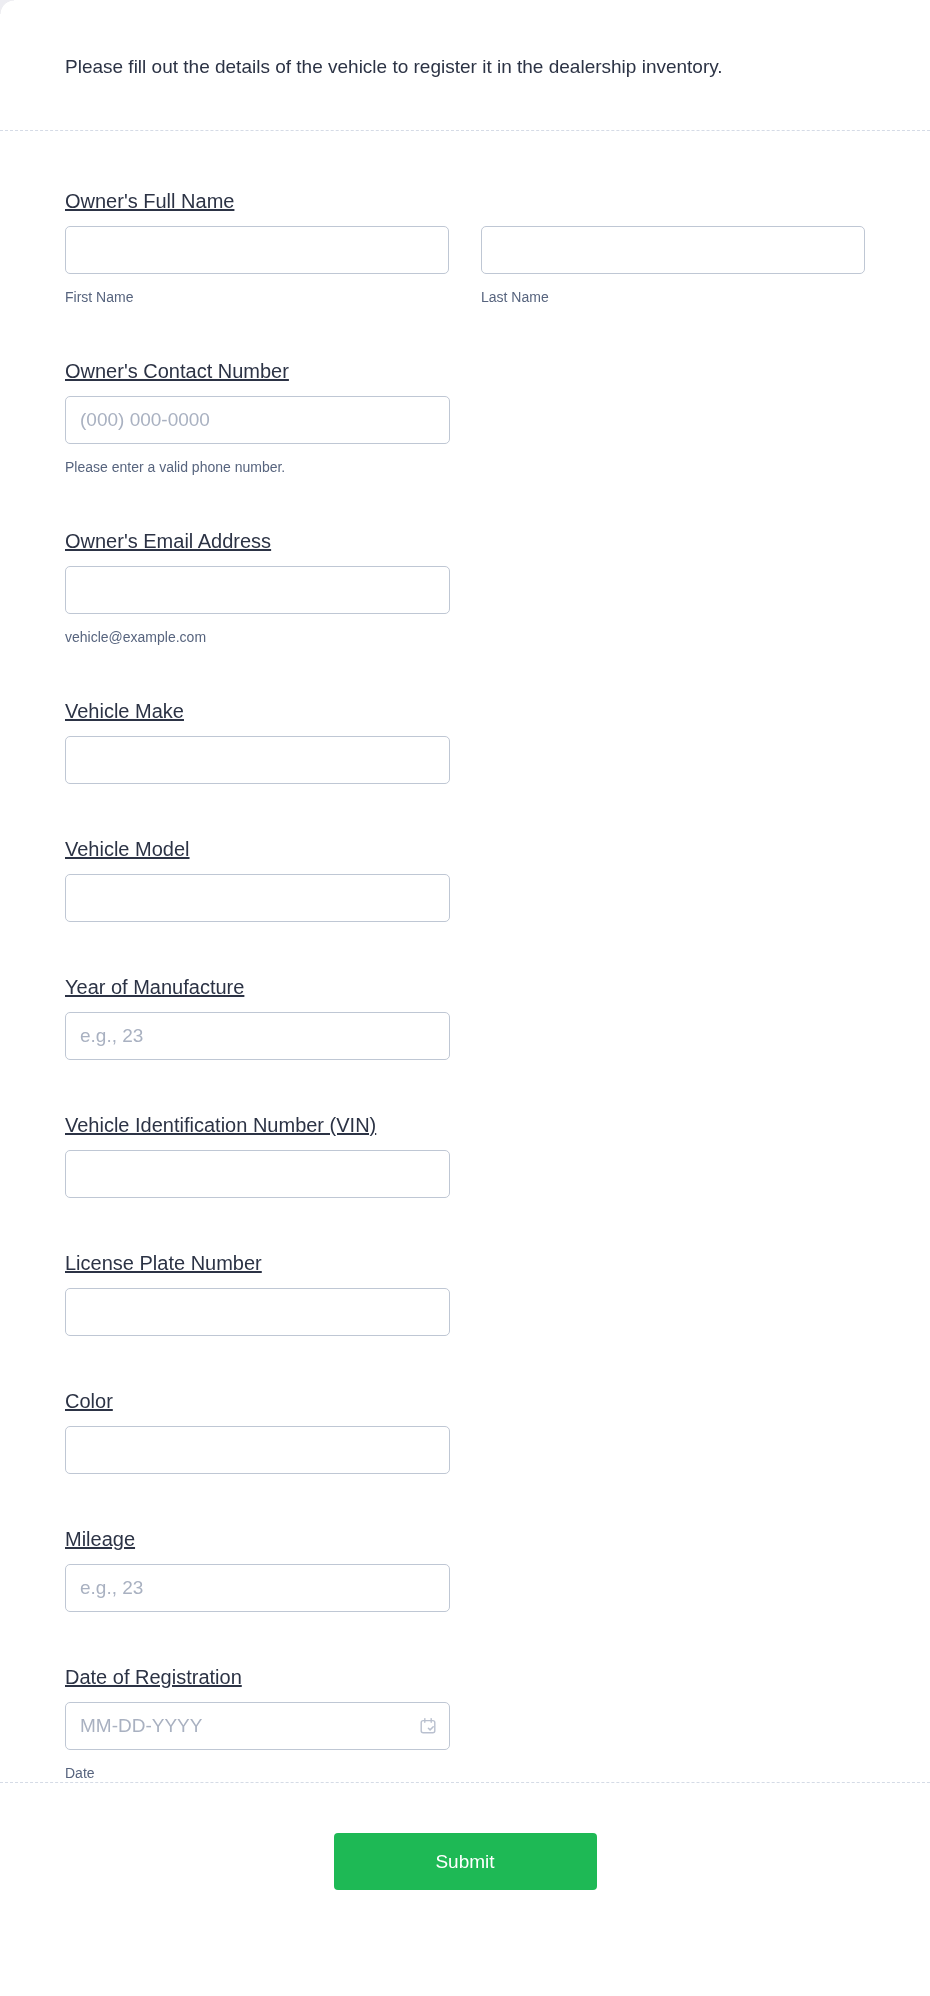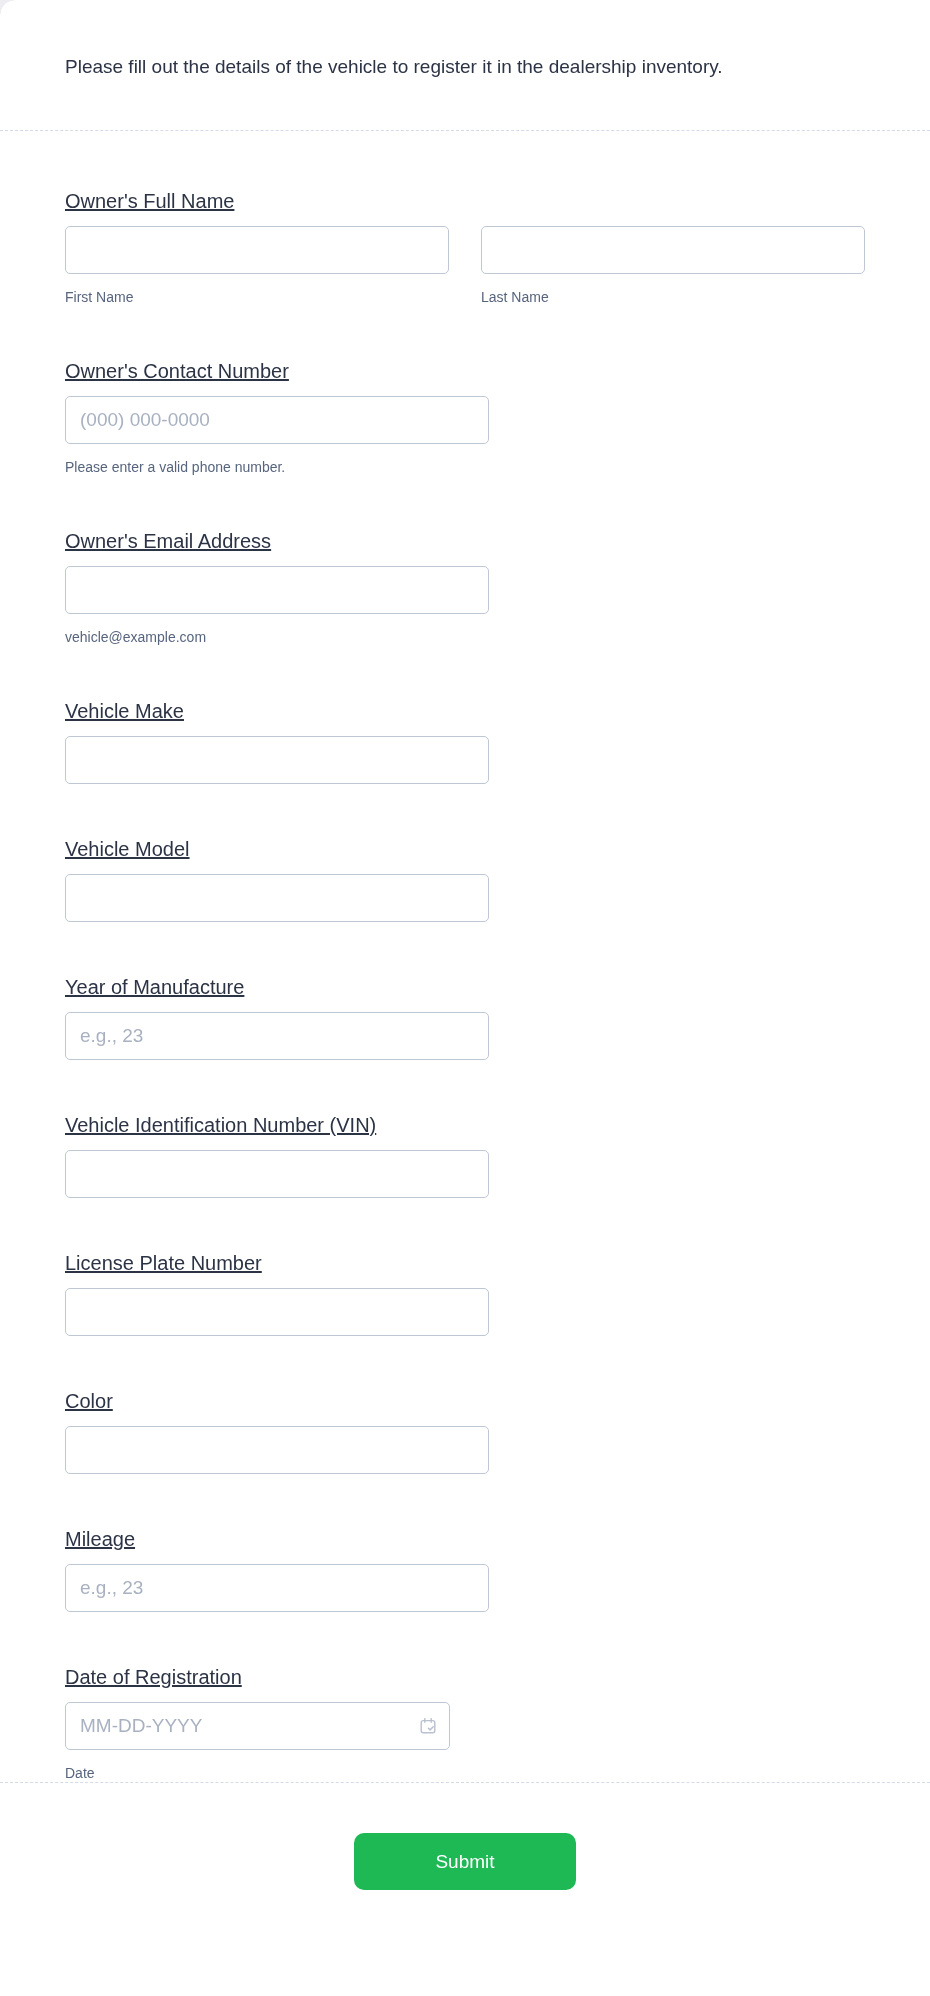--- a/index.html
+++ b/index.html
@@ -45,21 +45,21 @@
     display: block;
     font-size: 20px;
     line-height: 26px;
     font-weight: 500;
     color: #2c3345;
     margin-bottom: 12px;
     text-decoration: underline;
   }
   .text-input {
     display: block;
-    width: 424px;
+    width: 385px;
     height: 48px;
     border: 1px solid #bfc7d4;
     border-radius: 5px;
     background: #ffffff;
     font-family: "Liberation Sans", sans-serif;
     font-size: 19px;
     color: #2c3345;
     padding: 0 14px;
     outline: none;
   }
@@ -83,24 +83,24 @@
     width: 20px;
     height: 20px;
     display: flex;
     align-items: center;
     justify-content: center;
     cursor: pointer;
   }
   
   .footer { padding: 37px 0 52px 0; text-align: center; margin-top: 13px; }
   .submit-button {
-    width: 222px;
+    width: 263px;
     height: 57px;
     border: none;
-    border-radius: 10px;
+    border-radius: 4px;
     background: #1eb955;
     color: #ffffff;
     font-family: "Liberation Sans", sans-serif;
     font-size: 19px;
     font-weight: 500;
     cursor: pointer;
     text-align: center;
   }
   
   .corner-tl {

